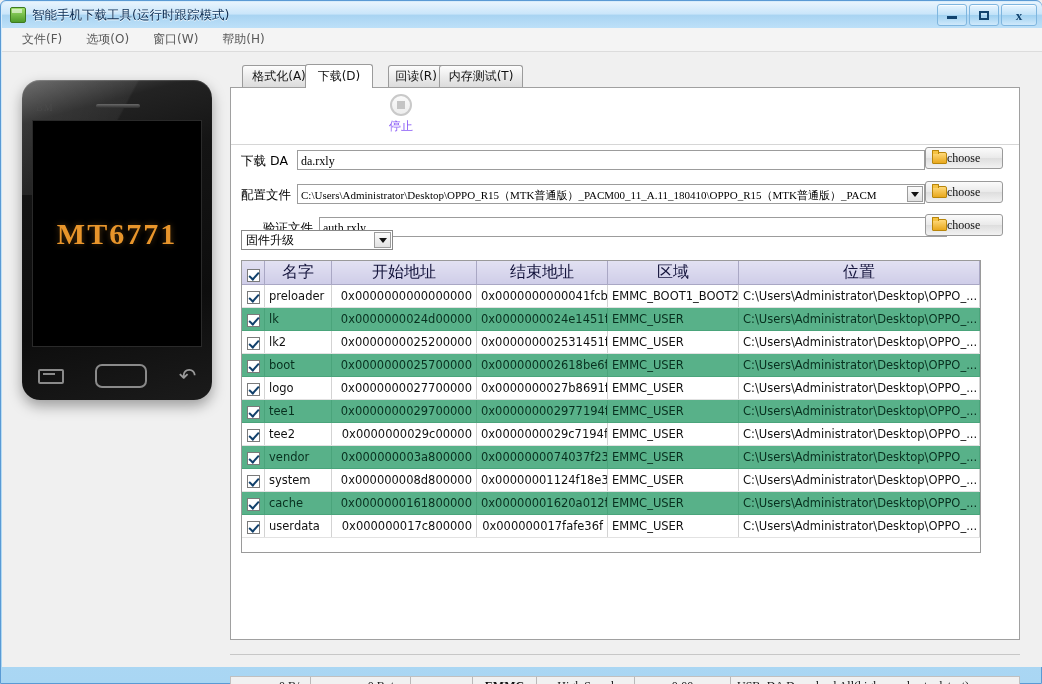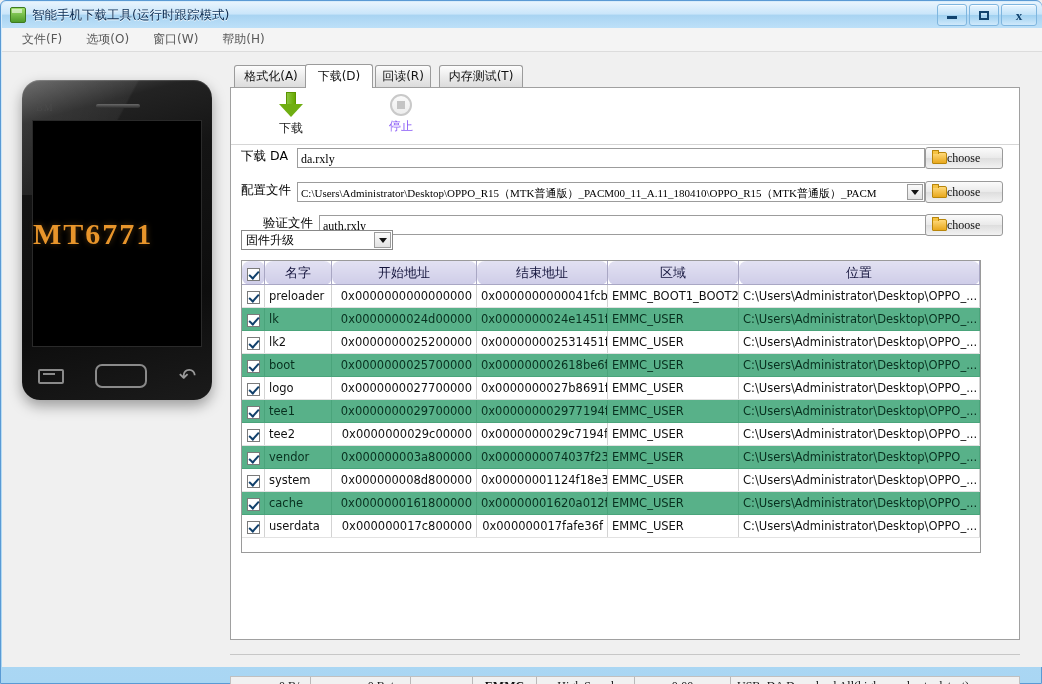--- a/index.html
+++ b/index.html
@@ -85,21 +85,21 @@
     position:absolute;left:14px;top:22px;font-family:"Liberation Serif",serif;
     font-size:10px;color:#4a4a4a;letter-spacing:1px;
   }
   #phone-speaker{
     position:absolute;left:74px;top:24px;width:44px;height:4px;border-radius:2px;
     background:linear-gradient(180deg,#6a6a6a,#2d2d2d);
   }
   #phone-screen{
     position:absolute;left:10px;top:40px;width:170px;height:227px;
     background:#000;border:1px solid #2a2a2a;box-sizing:border-box;
-    display:flex;align-items:center;justify-content:flex-start;
+    display:flex;align-items:center;justify-content:center;
   }
   #phone-chip{
     font-family:"Liberation Serif",serif;font-size:30px;font-weight:bold;
     color:#e8952b;letter-spacing:2px;
     text-shadow:0 0 6px rgba(232,149,43,.35);
   }
   #phone-keys{
     position:absolute;left:0;top:272px;width:190px;height:48px;
     display:flex;align-items:center;justify-content:space-around;
   }
@@ -156,21 +156,21 @@
   .ico-stop{
     width:22px;height:22px;border-radius:50%;
     border:2px solid #c9c9c9;box-sizing:border-box;
     display:flex;align-items:center;justify-content:center;
     margin-top:2px;background:linear-gradient(180deg,#fafafa,#ededed);
   }
   .ico-stop:after{content:"";width:8px;height:8px;background:#c4c4c4;}
 
   
   #form{position:absolute;left:0;top:56px;width:788px;height:108px;}
-  .frow{position:absolute;left:10px;height:22px;display:flex;align-items:flex-start;}
+  .frow{position:absolute;left:10px;height:22px;display:flex;align-items:flex-end;}
   .flabel{
     font-family:"DejaVu Sans",sans-serif;font-size:12.5px;color:#000;
     width:56px;text-align:left;white-space:nowrap;
   }
   .finput{
     height:20px;box-sizing:border-box;
     border:1px solid #9c9c9c;background:#fff;
     font-family:"Liberation Serif",serif;font-size:12px;color:#000;
     padding:1px 3px;line-height:18px;
     white-space:nowrap;overflow:hidden;
@@ -219,23 +219,22 @@
   #table-wrap{
     position:absolute;left:10px;top:172px;width:740px;height:293px;
     border:1px solid #9a9a9a;background:#fff;box-sizing:border-box;
     overflow:hidden;
   }
   table{border-collapse:collapse;width:738px;table-layout:fixed;}
   thead th{
     height:21px;
     background:linear-gradient(180deg,#e2e1f2 0%,#cfcde8 100%);
     border-right:1px solid #a9a7c4;border-bottom:1px solid #a9a7c4;
-    font-family:Liberation Serif, serif;font-size:13px;font-weight:normal;color:#14143c;
+    font-family:Liberation Serif, serif;font-size:16px;font-weight:normal;color:#14143c;
     text-align:center;
-    border-radius:8px;
   }
   tbody td{
     height:22px;
     border-right:1px solid #d3d3d3;border-bottom:1px solid #e2e2e2;
     font-family:"DejaVu Sans",sans-serif;font-size:11.5px;color:#111;
     padding:0 4px;white-space:nowrap;overflow:hidden;
   }
   tr.sel td{background:#58b189;color:#08301f;border-bottom-color:#4aa47b;border-right-color:#4aa47b;}
   td.c-chk,th.c-chk{width:22px;padding:0;text-align:center;background:#fff;}
   tr.sel td.c-chk{background:#58b189;}
@@ -320,36 +319,29 @@
         </div>
         <div id="phone-keys">
           <div class="key-menu"></div>
           <div class="key-home"></div>
           <div class="key-back">↶</div>
         </div>
       </div>
     </div>
 
     <div id="tabs">
-      <div class="tab" style="left:4px;width:74px;">格式化(A)</div>
+      <div class="tab" style="left:12px;width:74px;">格式化(A)</div>
       <div class="tab active" style="left:75px;width:68px;">下载(D)</div>
-      <div class="tab" style="left:145px;width:56px;">回读(R)</div>
+      <div class="tab" style="left:158px;width:56px;">回读(R)</div>
       <div class="tab" style="left:209px;width:84px;">内存测试(T)</div>
     </div>
 
     <div id="panel">
 
       <div id="toolbar">
-        <div class="tool" style="left:22px;">
-          <div class="ico-download">
-            <div class="shaft"></div>
-              <div class="head"></div>
-          </div>
-          <div class="lbl">下载</div>
-        </div>
         <div class="tool disabled" style="left:132px;">
           <div class="ico-stop"></div>
           <div class="lbl">停止</div>
         </div>
       </div>
 
       <div id="form">
 
         <div class="frow" style="top:4px;width:768px;">
           <div class="flabel">下载 DA</div>

